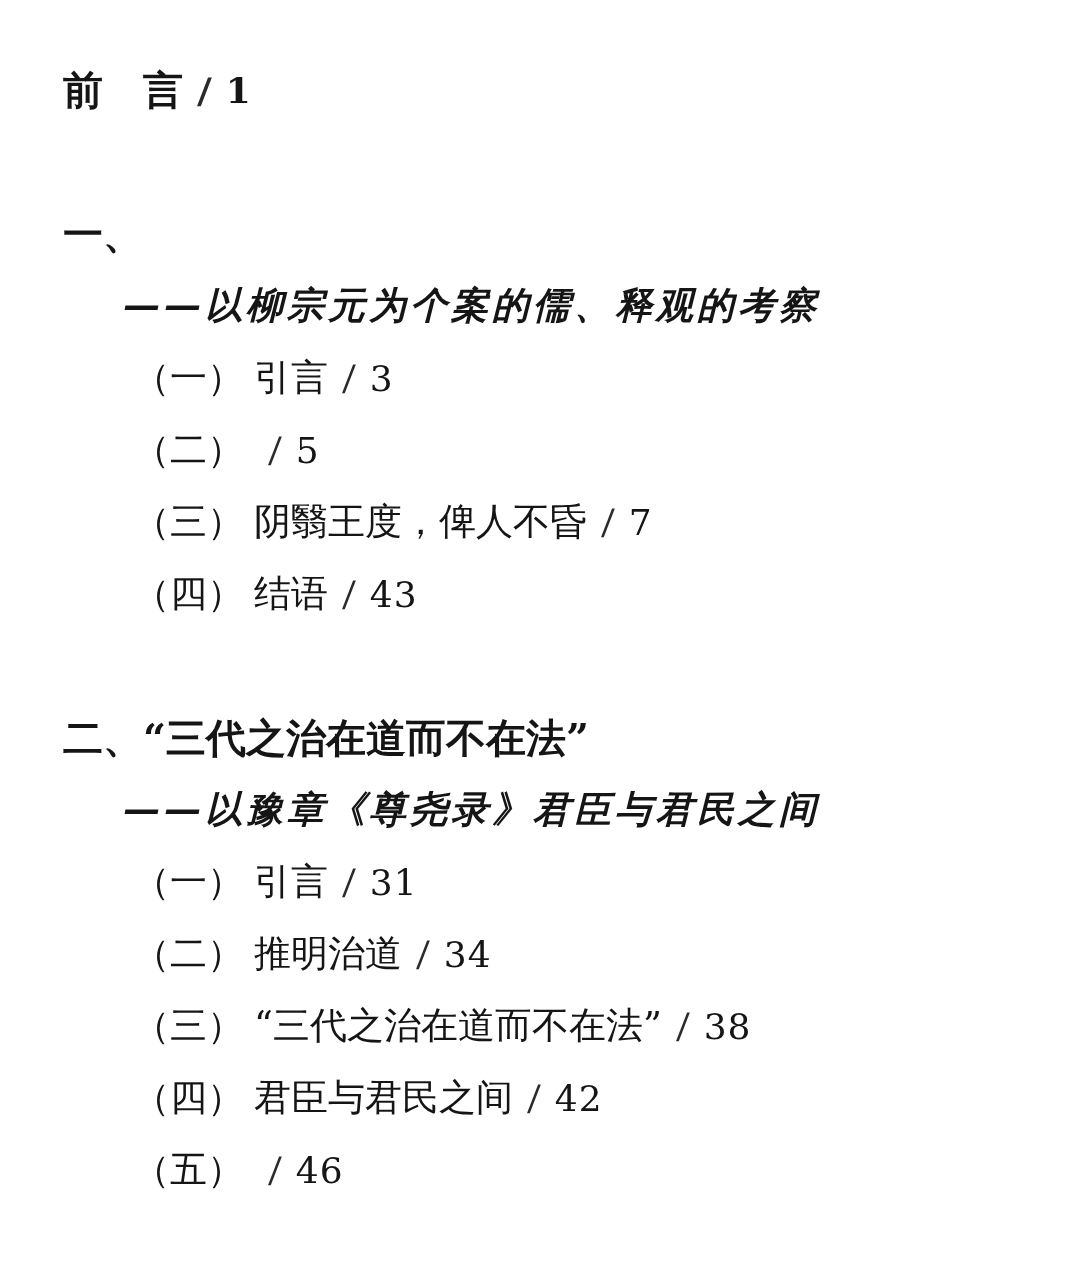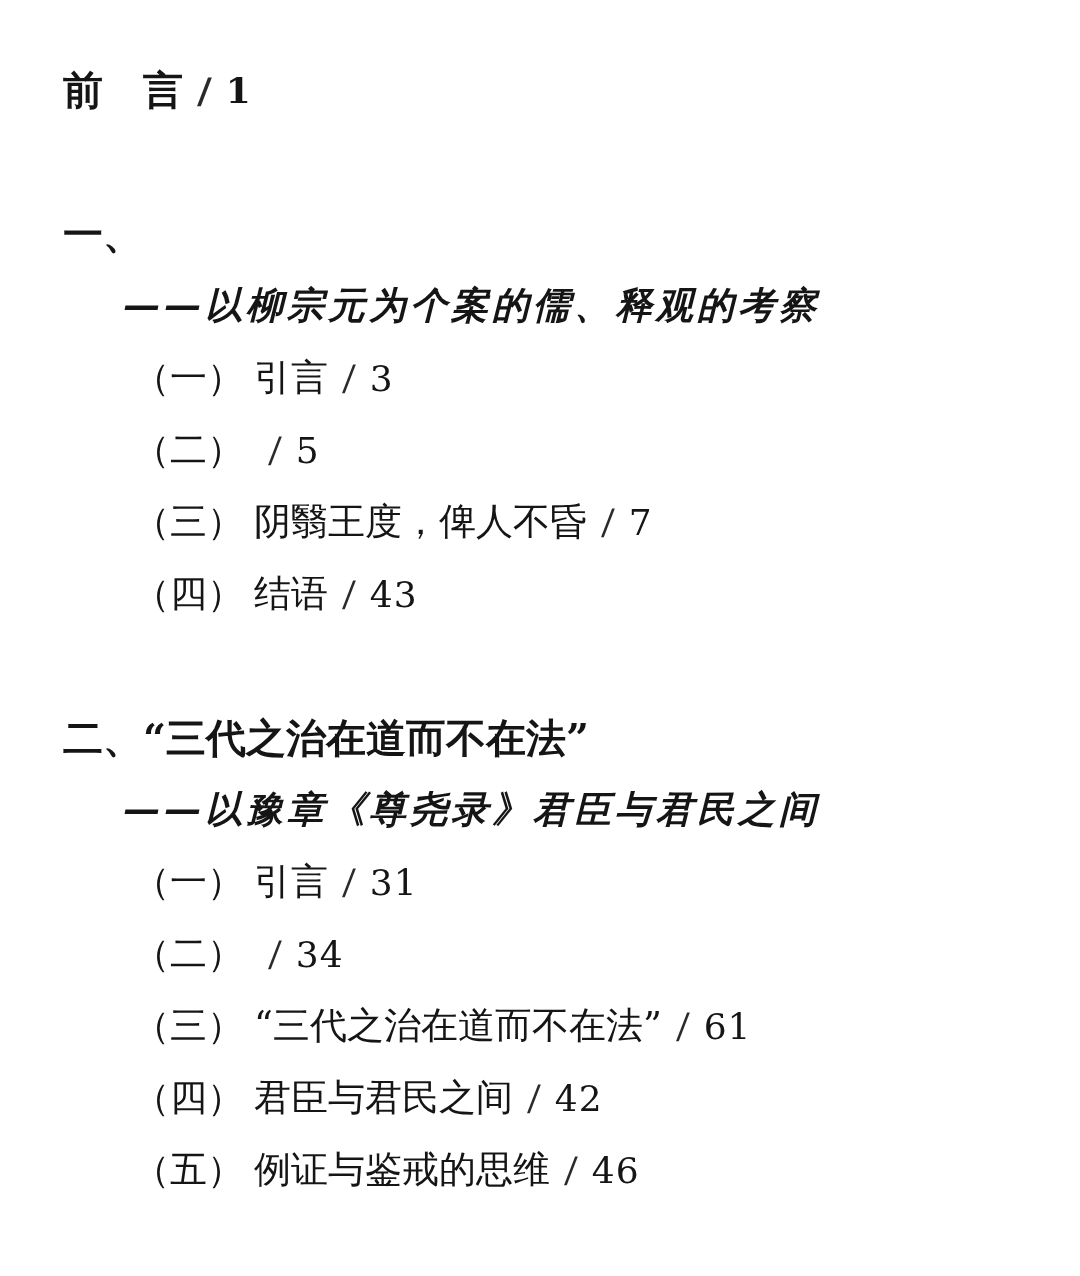--- a/index.html
+++ b/index.html
@@ -115,35 +115,35 @@
   </div>
 
   <div class="entry item">
     <span class="marker">（一）</span>
     <span>引言</span>
     <span class="sep">/</span>
     <span class="pg">31</span>
   </div>
   <div class="entry item">
     <span class="marker">（二）</span>
+    <span>推明治道</span>
     <span class="sep">/</span>
     <span class="pg">34</span>
   </div>
   <div class="entry item">
     <span class="marker">（三）</span>
     <span>“三代之治在道而不在法”</span>
     <span class="sep">/</span>
-    <span class="pg">61</span>
+    <span class="pg">38</span>
   </div>
   <div class="entry item">
     <span class="marker">（四）</span>
     <span>君臣与君民之间</span>
     <span class="sep">/</span>
     <span class="pg">42</span>
   </div>
   <div class="entry item">
     <span class="marker">（五）</span>
-    <span>例证与鉴戒的思维</span>
     <span class="sep">/</span>
     <span class="pg">46</span>
   </div>
 
 </div>
 
 </body></html>

